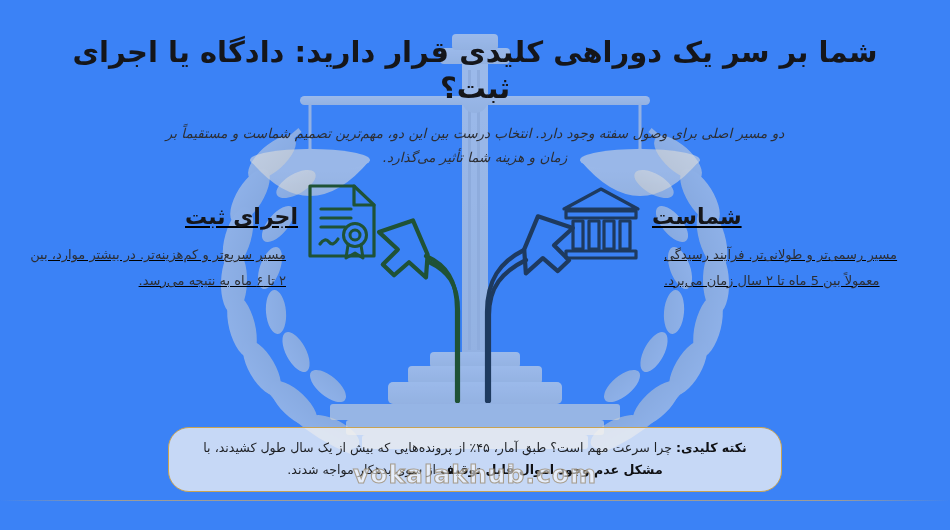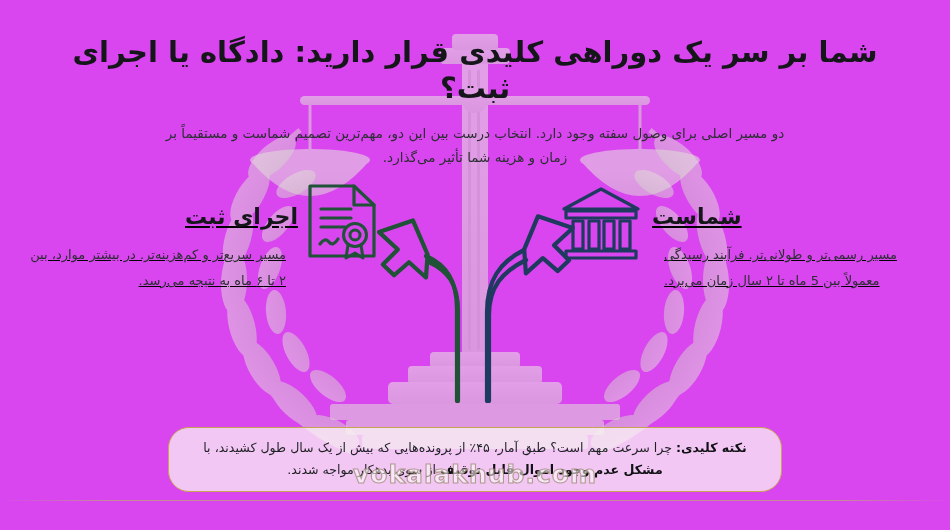--- a/index.html
+++ b/index.html
@@ -5,21 +5,21 @@
   html, body {
     margin: 0;
     padding: 0;
     background: #ffffff;
   }
   #page {
     position: relative;
     width: 950px;
     height: 530px;
     overflow: hidden;
-    background: #d946ef;
+    background: #3b82f6;
     font-family: "DejaVu Sans", "Liberation Sans", sans-serif;
     direction: rtl;
   }
 
   
   .bg-art {
     position: absolute;
     inset: 0;
     pointer-events: none;
   }
@@ -42,20 +42,21 @@
     line-height: 1.25;
     margin: 0 auto;
     width: 820px;
   }
   .subtitle {
     margin: 14px auto 12px;
     width: 640px;
     font-size: 13.5px;
     line-height: 1.85;
     color: #2c2e33;
+    font-style: italic;
   }
 
   
   .side {
     position: absolute;
     z-index: 5;
     text-decoration: underline;
   }
   .side.right { top: 204px; right: 18px; width: 280px; text-align: left; }
   .side.left  { top: 204px; left: 18px;  width: 280px; text-align: right; }

